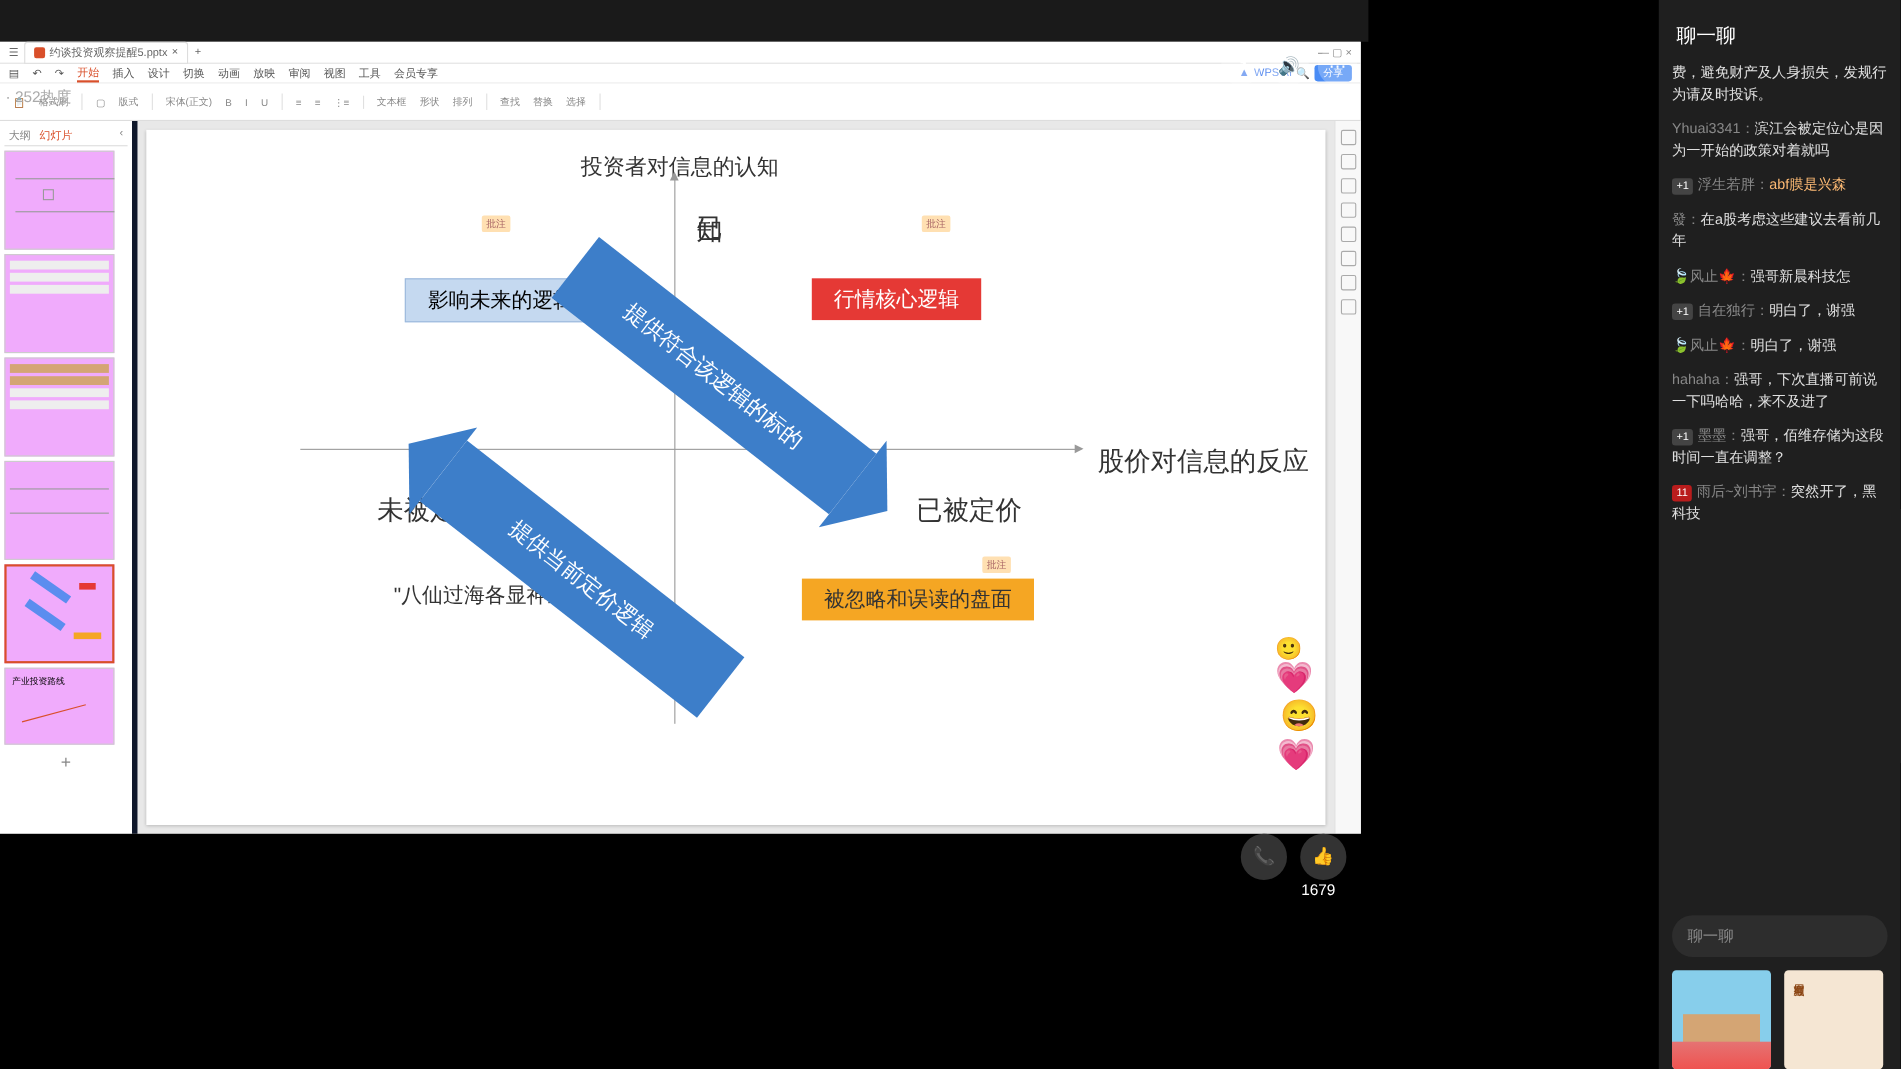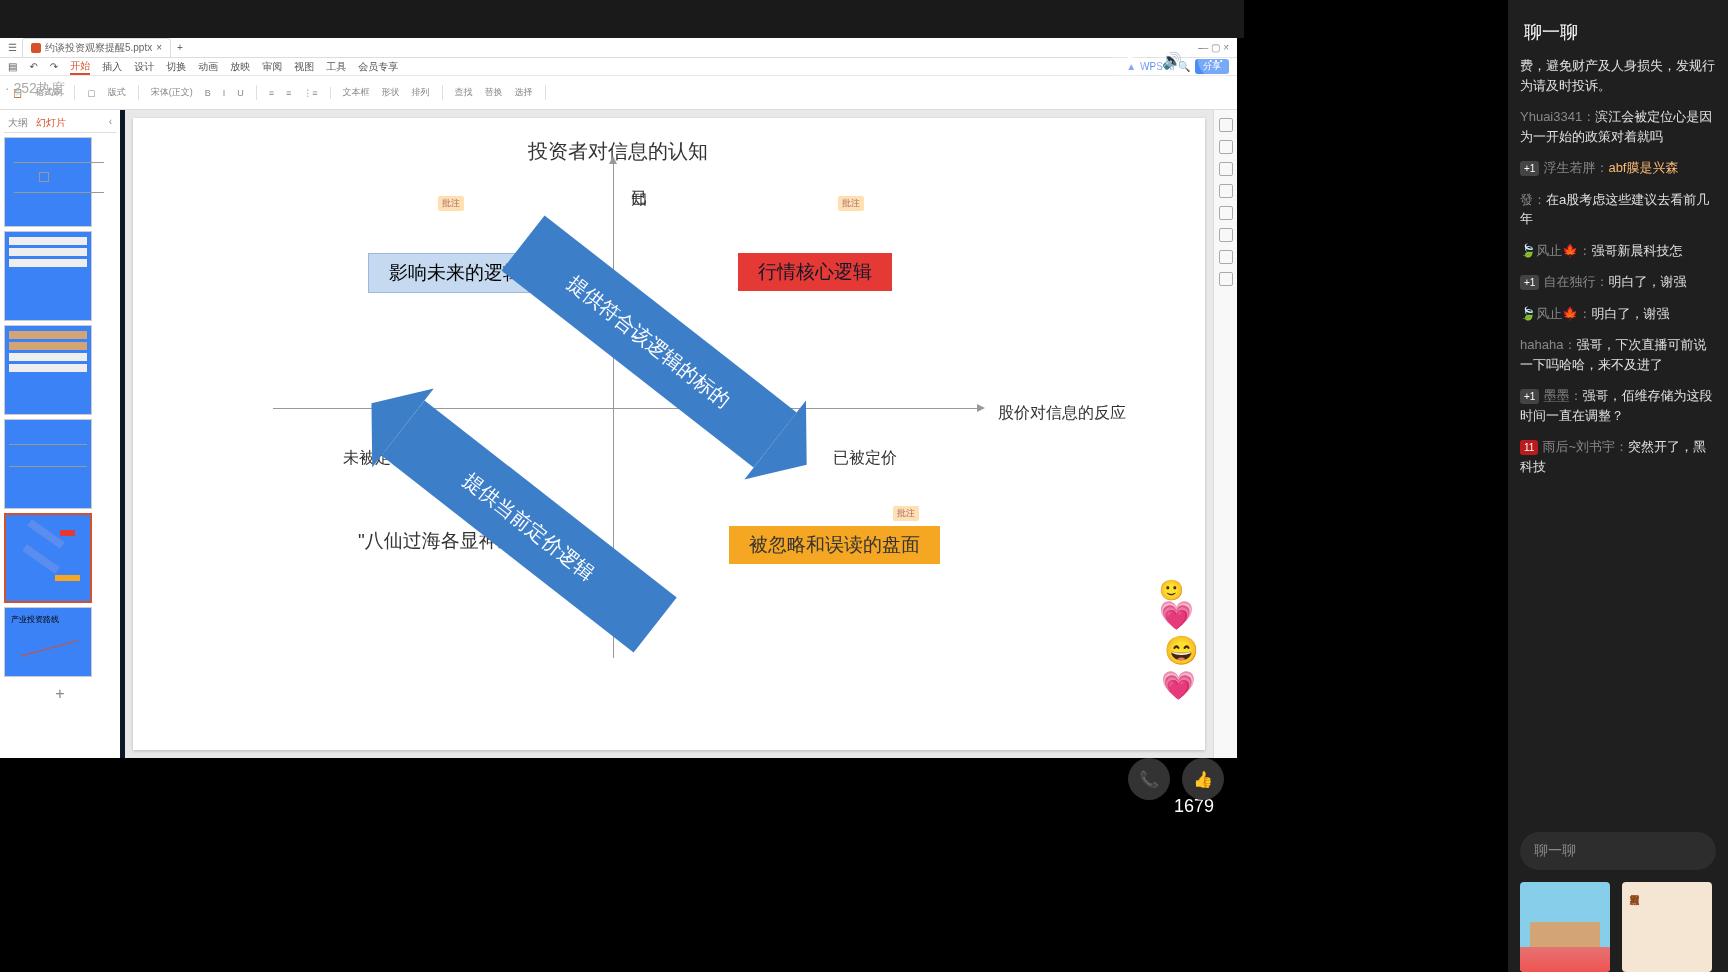--- a/index.html
+++ b/index.html
@@ -19,59 +19,59 @@
 .wps-ai{margin-left:auto;color:#5b8def;display:flex;gap:4px;align-items:center}
 .wps-share{background:#4a8cf5;color:#fff;padding:1px 8px;border-radius:3px;font-size:9px}
 .wps-ribbon{height:34px;background:#fff;border-bottom:1px solid #ddd;display:flex;align-items:center;padding:0 8px;gap:8px;font-size:9px;color:#888}
 .ribbon-group{display:flex;gap:4px;align-items:center;border-right:1px solid #e0e0e0;padding-right:8px}
 .ribbon-btn{padding:1px 4px;color:#888}
 .wps-body{display:flex;height:648px;background:#e8e8e8}
 .slide-panel{width:125px;background:#fff;border-right:5px solid #0f172a;overflow-y:auto;padding:4px}
 .panel-tabs{display:flex;font-size:10px;color:#888;border-bottom:1px solid #ddd;padding:2px 4px;gap:8px}
 .panel-tabs .active{color:#d94f2a}
 .collapse-btn{margin-left:auto;cursor:pointer}
-.thumb{width:88px;height:70px;background:#3b82f6;border:1px solid #ccc;margin:4px 0;position:relative;cursor:pointer}
+.thumb{width:100px;height:70px;background:#f0abfc;border:1px solid #ccc;margin:4px 0;position:relative;cursor:pointer}
 .thumb.active{border:2px solid #d94f2a}
 .thumb.tall{height:90px}
 .thumb-content{position:absolute;inset:4px;display:flex;flex-direction:column;gap:1px}
 .thumb-line{height:1px;background:#999}
 .thumb-box{background:#eee;height:8px;margin:1px 0}
 .thumb-diag{position:relative;height:100%}
 .thumb-arrow{position:absolute;width:40px;height:8px;background:#5b8def;transform:rotate(35deg)}
 .thumb-red-line{position:absolute;width:60px;height:1px;background:#d94f2a}
 .add-slide{text-align:center;font-size:16px;color:#888;padding:4px;cursor:pointer}
 .slide-canvas{flex:1;background:#fff;margin:8px;position:relative;box-shadow:0 1px 3px rgba(0,0,0,.2)}
 .right-tools{width:24px;background:#f8f8f8;border-left:1px solid #ddd;display:flex;flex-direction:column;align-items:center;padding-top:8px;gap:8px}
 .tool-icon{width:14px;height:14px;border:1px solid #aaa;border-radius:2px;cursor:pointer}
 .slide-content{position:absolute;inset:0}
 .axis-v{position:absolute;left:480px;top:40px;width:1px;height:500px;background:#999}
 .axis-v::before{content:"";position:absolute;top:-6px;left:-4px;border:4px solid transparent;border-bottom:8px solid #999}
 .axis-h{position:absolute;left:140px;top:290px;width:710px;height:1px;background:#999}
 .axis-h::after{content:"";position:absolute;right:-6px;top:-4px;border:4px solid transparent;border-left:8px solid #999}
-.label{position:absolute;font-size:16px;color:#333}
+.label{position:absolute;font-size:24px;color:#333}
 .box-blue{position:absolute;background:#c5d9f0;border:1px solid #9cb8dc;padding:6px 20px;font-size:19px}
-.box-red{position:absolute;background:#e53935;color:#0f172a;padding:6px 20px;font-size:19px}
+.box-red{position:absolute;background:#e53935;color:#ffffff;padding:6px 20px;font-size:19px}
 .box-yellow{position:absolute;background:#f5a623;color:#333;padding:6px 20px;font-size:19px}
 .big-arrow{position:absolute;color:#fff;font-size:20px;text-align:center;display:flex;align-items:center;justify-content:center;writing-mode:horizontal-tb}
 .arrow1{left:390px;top:90px;width:320px;height:70px;background:#3d7ec9;transform:rotate(38deg);transform-origin:left center}
 .arrow1::after{content:"";position:absolute;right:-40px;top:-15px;border:50px solid transparent;border-left:40px solid #3d7ec9;border-right:0}
 .arrow2{left:270px;top:275px;width:320px;height:70px;background:#3d7ec9;transform:rotate(38deg);transform-origin:left center}
 .arrow2::before{content:"";position:absolute;left:-40px;top:-15px;border:50px solid transparent;border-right:40px solid #3d7ec9;border-left:0}
 .comment-tag{position:absolute;background:#ffe0b2;font-size:9px;padding:1px 4px;border-radius:2px;color:#a66}
 .notes-area{height:22px;background:#fff;border-top:1px solid #ddd;font-size:10px;color:#999;padding:4px 12px}
 .status-bar{height:18px;background:#f0f0f0;border-top:1px solid #ddd;display:flex;align-items:center;padding:0 8px;font-size:9px;color:#888;gap:8px}
 .status-right{margin-left:auto;display:flex;gap:6px;align-items:center}
 .status-icon{width:10px;height:10px;border:1px solid #aaa}
 .status-icon.filled{background:#d94f2a;border-color:#d94f2a}
 .emoji-float{position:absolute;font-size:28px;z-index:10}
 .action-btns{position:absolute;right:20px;bottom:12px;display:flex;gap:12px;z-index:10}
 .circle-btn{width:42px;height:42px;border-radius:50%;background:#333;display:flex;align-items:center;justify-content:center;color:#fff;cursor:pointer}
 .top-floats{position:absolute;right:10px;top:42px;display:flex;gap:8px;z-index:10}
 .float-btn{width:36px;height:36px;border-radius:50%;background:rgba(255,255,255,.25);display:flex;align-items:center;justify-content:center;cursor:pointer;color:#fff}
-.viewer-count{position:absolute;right:20px;bottom:-30px;color:#fff;font-size:18px}
+.viewer-count{position:absolute;right:20px;bottom:-30px;color:#fff;font-size:14px}
 .chat-panel{position:absolute;right:0;top:0;width:220px;height:972px;background:#1f1f1f;color:#ccc;display:flex;flex-direction:column}
 .chat-header{padding:20px 16px 12px;font-size:18px;color:#fff;font-weight:500}
 .chat-list{flex:1;overflow-y:auto;padding:0 12px;font-size:13px;line-height:1.5}
 .chat-msg{margin-bottom:12px}
 .chat-user{color:#888}
 .chat-badge{display:inline-block;background:#444;border-radius:3px;padding:0 4px;font-size:10px;margin-right:4px;color:#fff}
 .chat-badge.gold{background:#b91c1c}
 .leaf{color:#7cb342}
 .chat-input-box{margin:12px;padding:10px 14px;background:#2d2d2d;border-radius:20px;color:#888;font-size:14px;cursor:text}
 .rec-header{padding:12px 16px;font-size:17px;color:#fff;font-weight:500}

